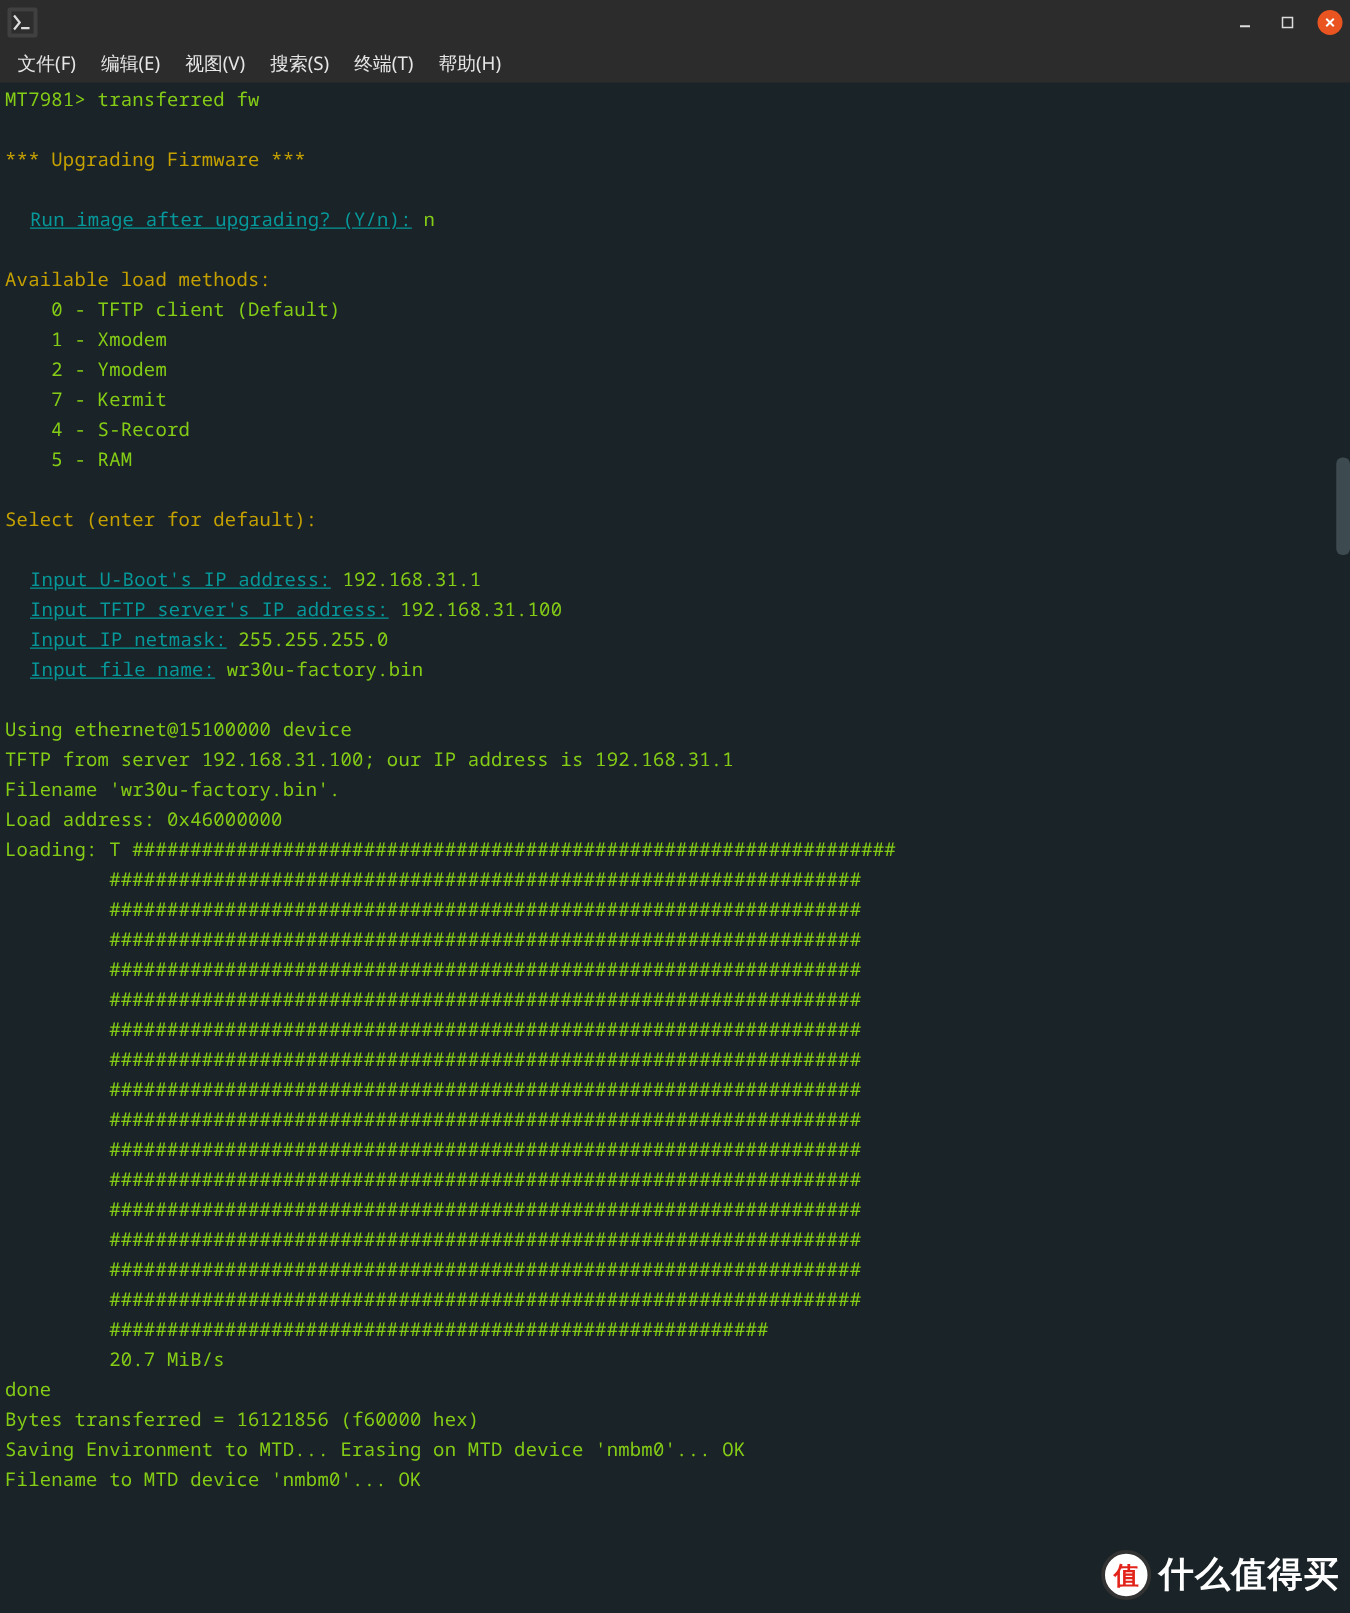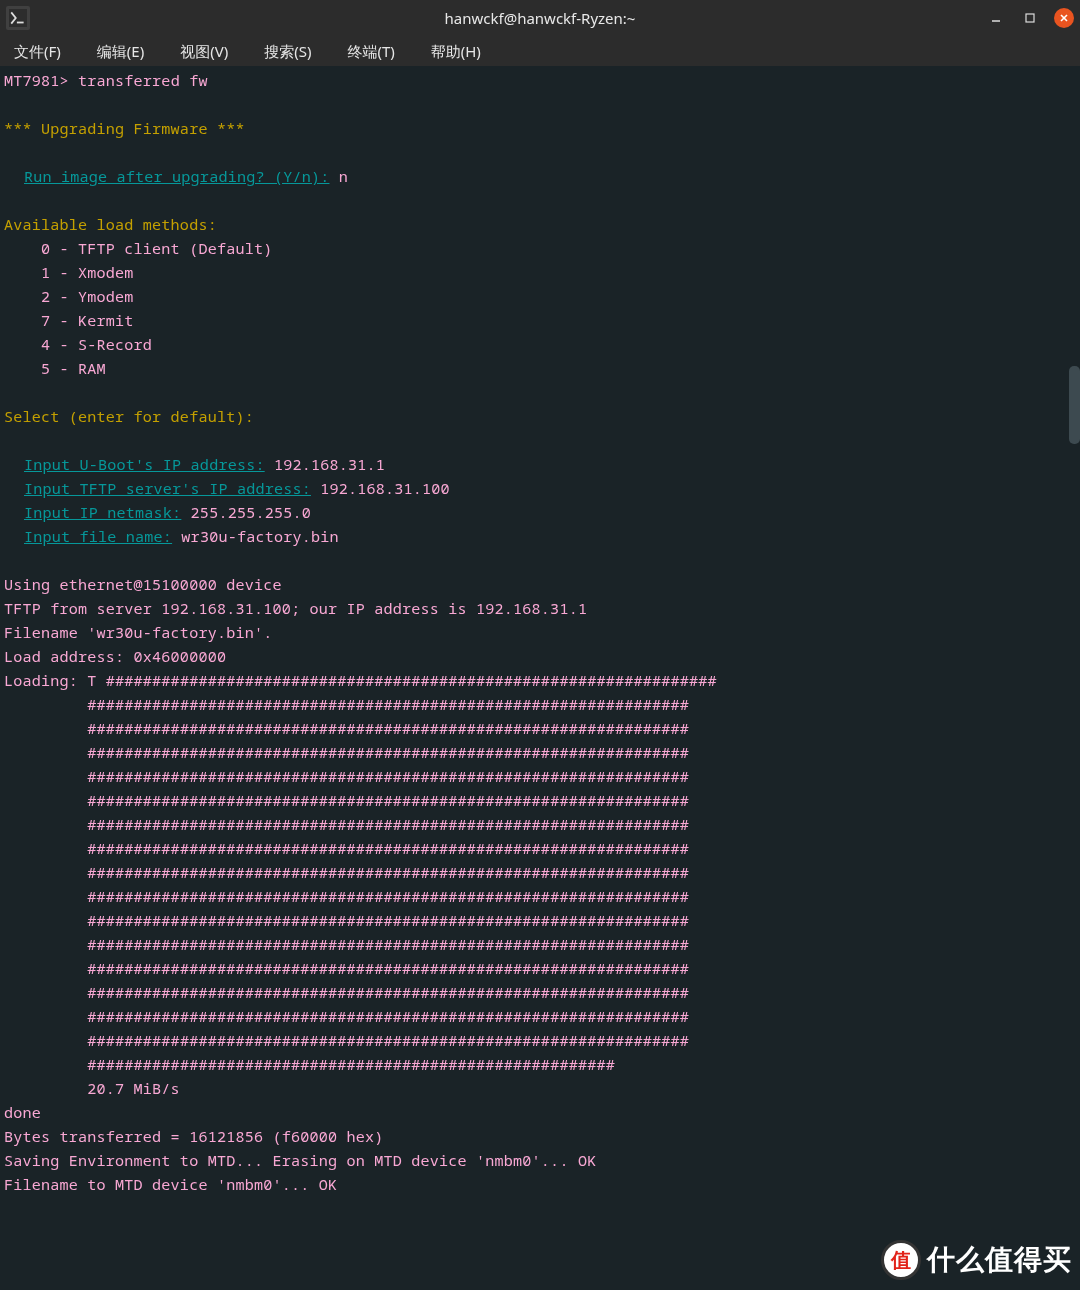--- a/index.html
+++ b/index.html
@@ -47,33 +47,33 @@
   }
   .win-btn.close { background:#e95420; color:#fff; }
   .menubar {
     height:30px;
     background:#2c2c2c;
     display:flex; align-items:center;
     padding:0 4px;
     font-family:"Noto Sans","DejaVu Sans",sans-serif;
     font-size:15px;
     color:#e6e6e6;
-    gap:16px;
+    gap:0;
   }
   .menu-item { padding:2px 10px; cursor:pointer; }
   .term {
     padding:2px 4px 2px 4px;
     line-height:24px;
     white-space:pre;
     font-size:15.1px;
     letter-spacing:0.2px;
   }
   .c-yellow { color:#c4a000;text-align:right; }
   .c-teal   { color:#06989a; text-decoration:underline;margin-left:20px; }
-  .c-white  { color:#f9a8d4;text-align:right; }
+  .c-white  { color:#84cc16;text-align:right; }
   .watermark {
     position:absolute;
     right:8px; bottom:10px;
     display:flex; align-items:center; gap:6px;
     font-family:sans-serif;
     font-weight:700;
   }
   .wm-circle {
     width:40px; height:40px; border-radius:50%;
     background:#fff; border:3px solid #333;
@@ -92,21 +92,20 @@
 <body>
 
 <div class="titlebar">
   <div class="app-icon">
     <svg viewBox="0 0 16 16">
         <rect x="0" y="0" width="16" height="16" fill="#2d2d2d"></rect>
         <path d="M2 3 L6 8 L2 13" stroke="#ddd" stroke-width="1.6" fill="none"></path>
         <line x1="7" y1="12" x2="13" y2="12" stroke="#ddd" stroke-width="1.6"></line>
       </svg>
   </div>
-  <div class="window-title">hanwckf@hanwckf-Ryzen:~</div>
   <div class="win-buttons">
     <div class="win-btn">
         <svg width="12" height="12" viewBox="0 0 12 12">
           <line x1="2" y1="9" x2="10" y2="9" stroke="#ddd" stroke-width="1.5"></line>
         </svg>
       </div>
     <div class="win-btn">
         <svg width="12" height="12" viewBox="0 0 12 12">
           <rect x="2" y="2" width="8" height="8" fill="none" stroke="#ddd" stroke-width="1.2"></rect>
         </svg>

